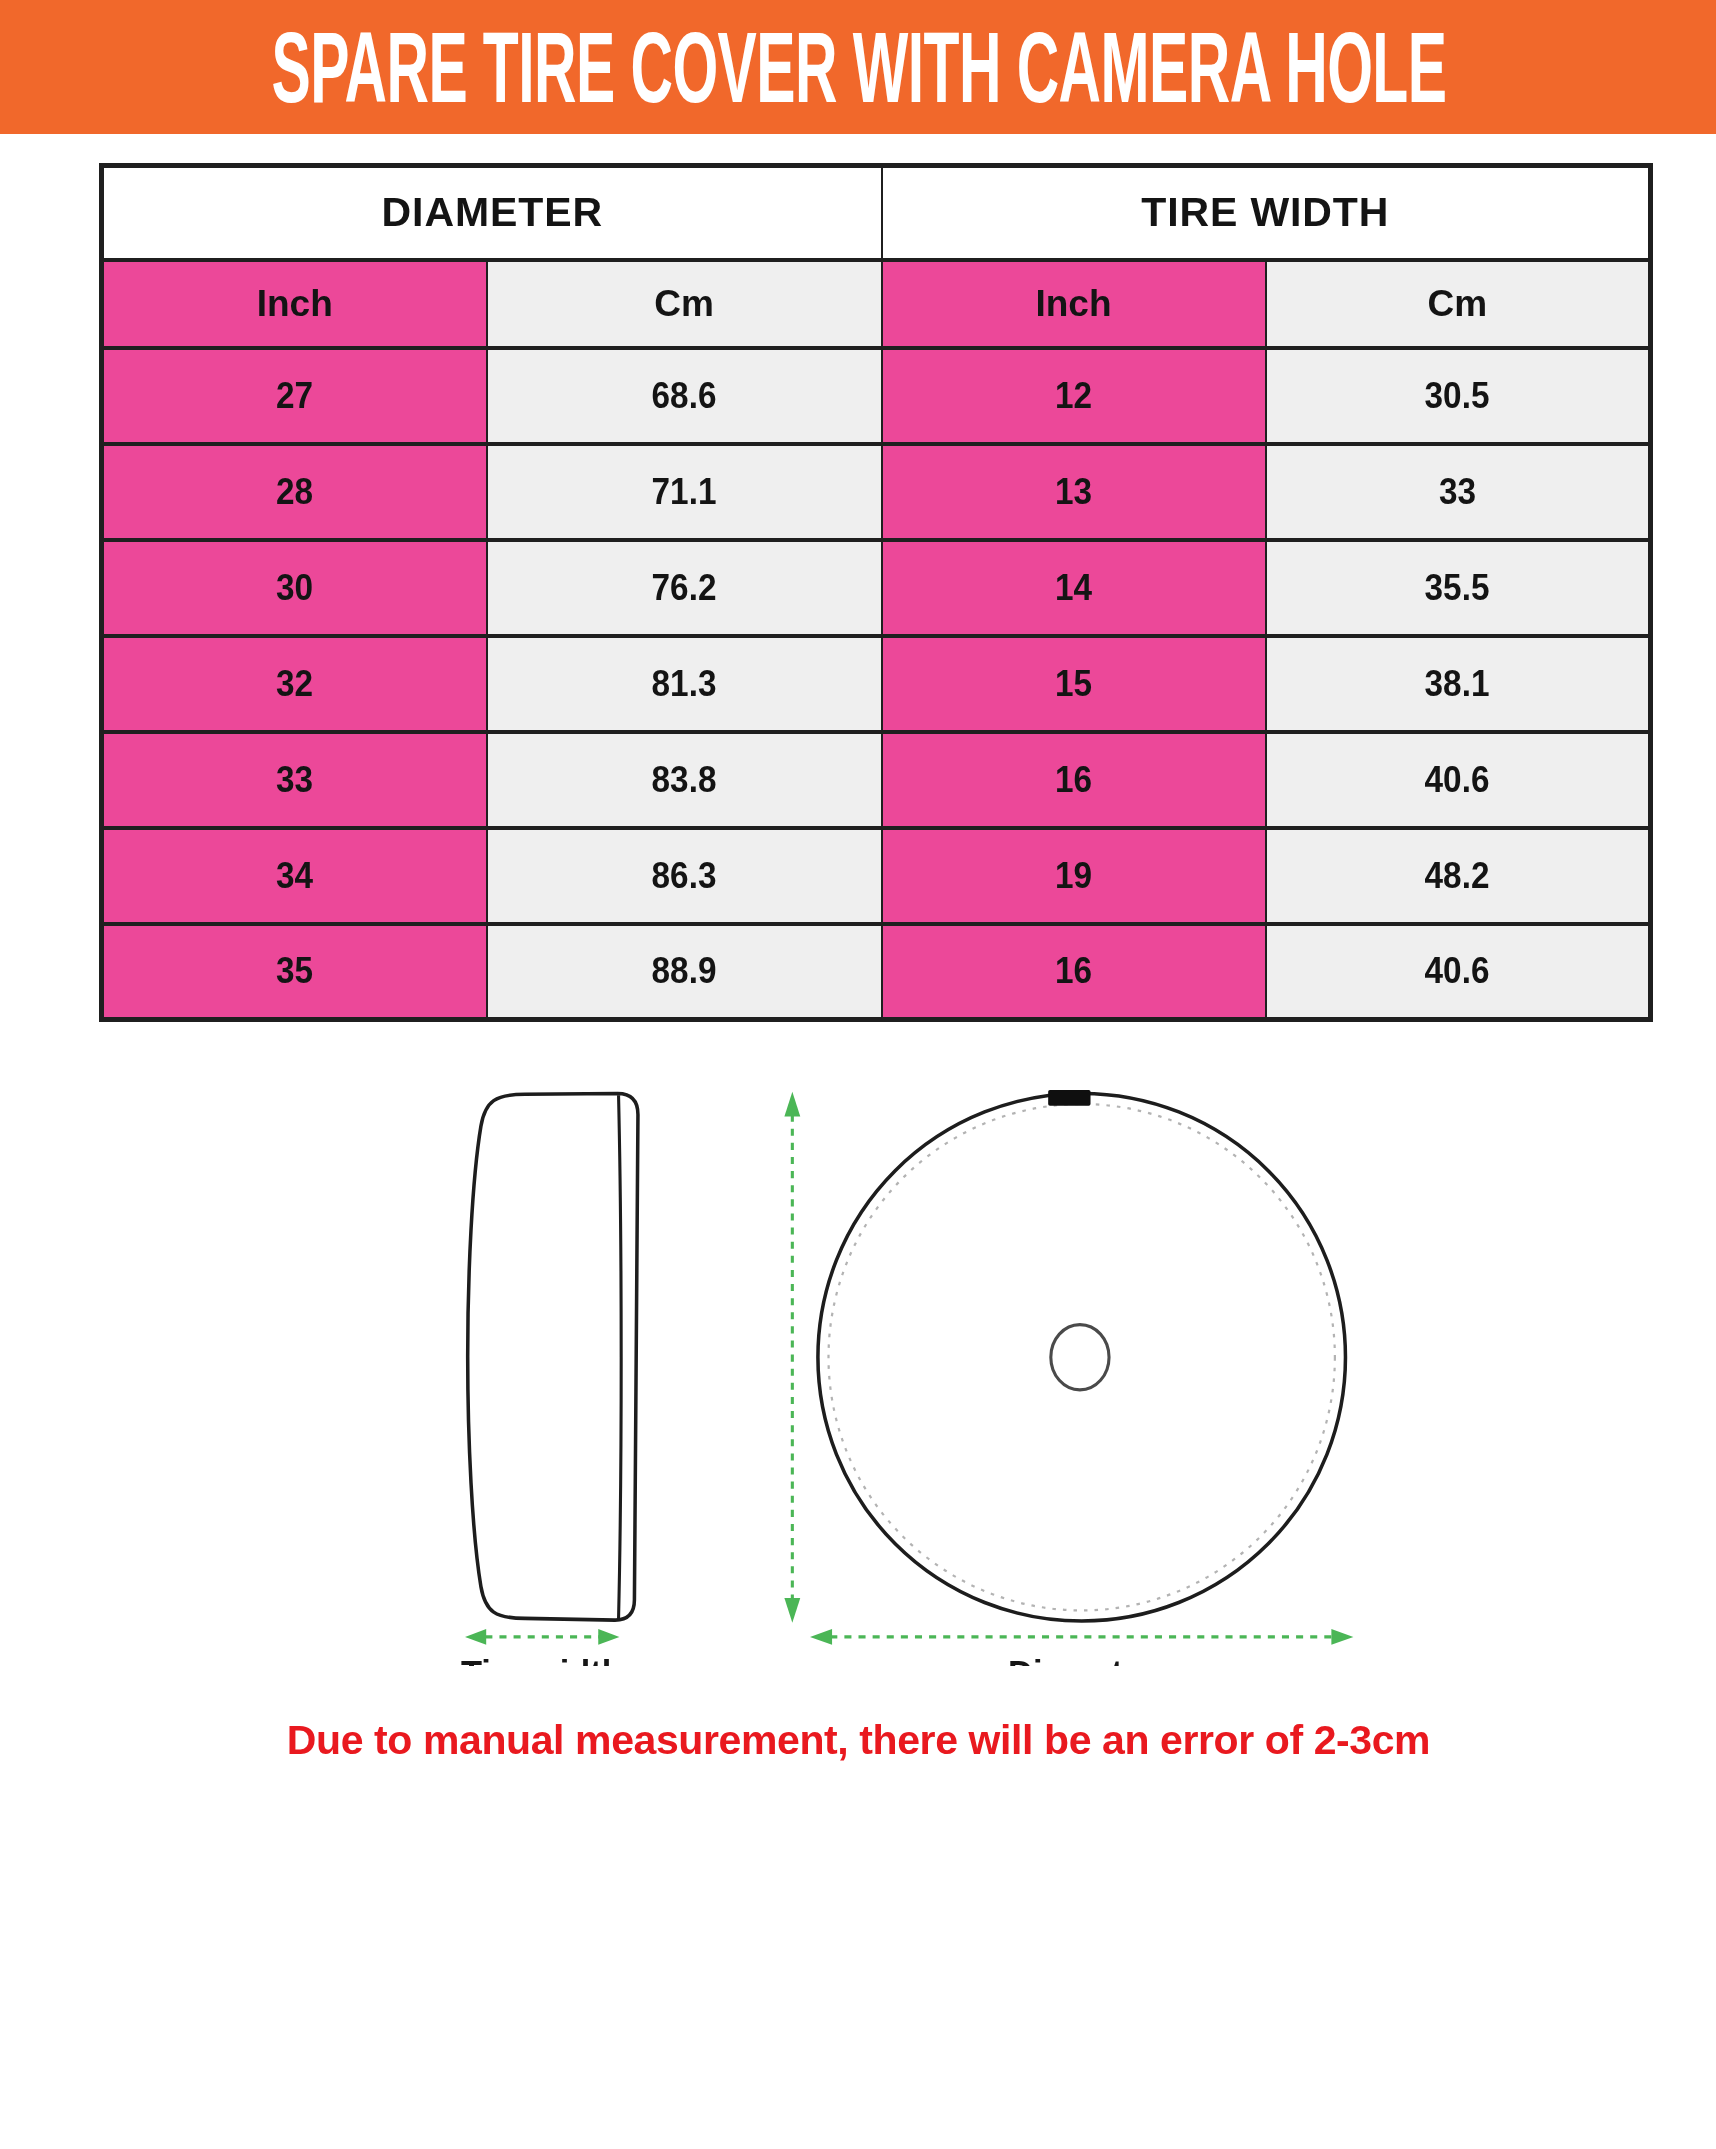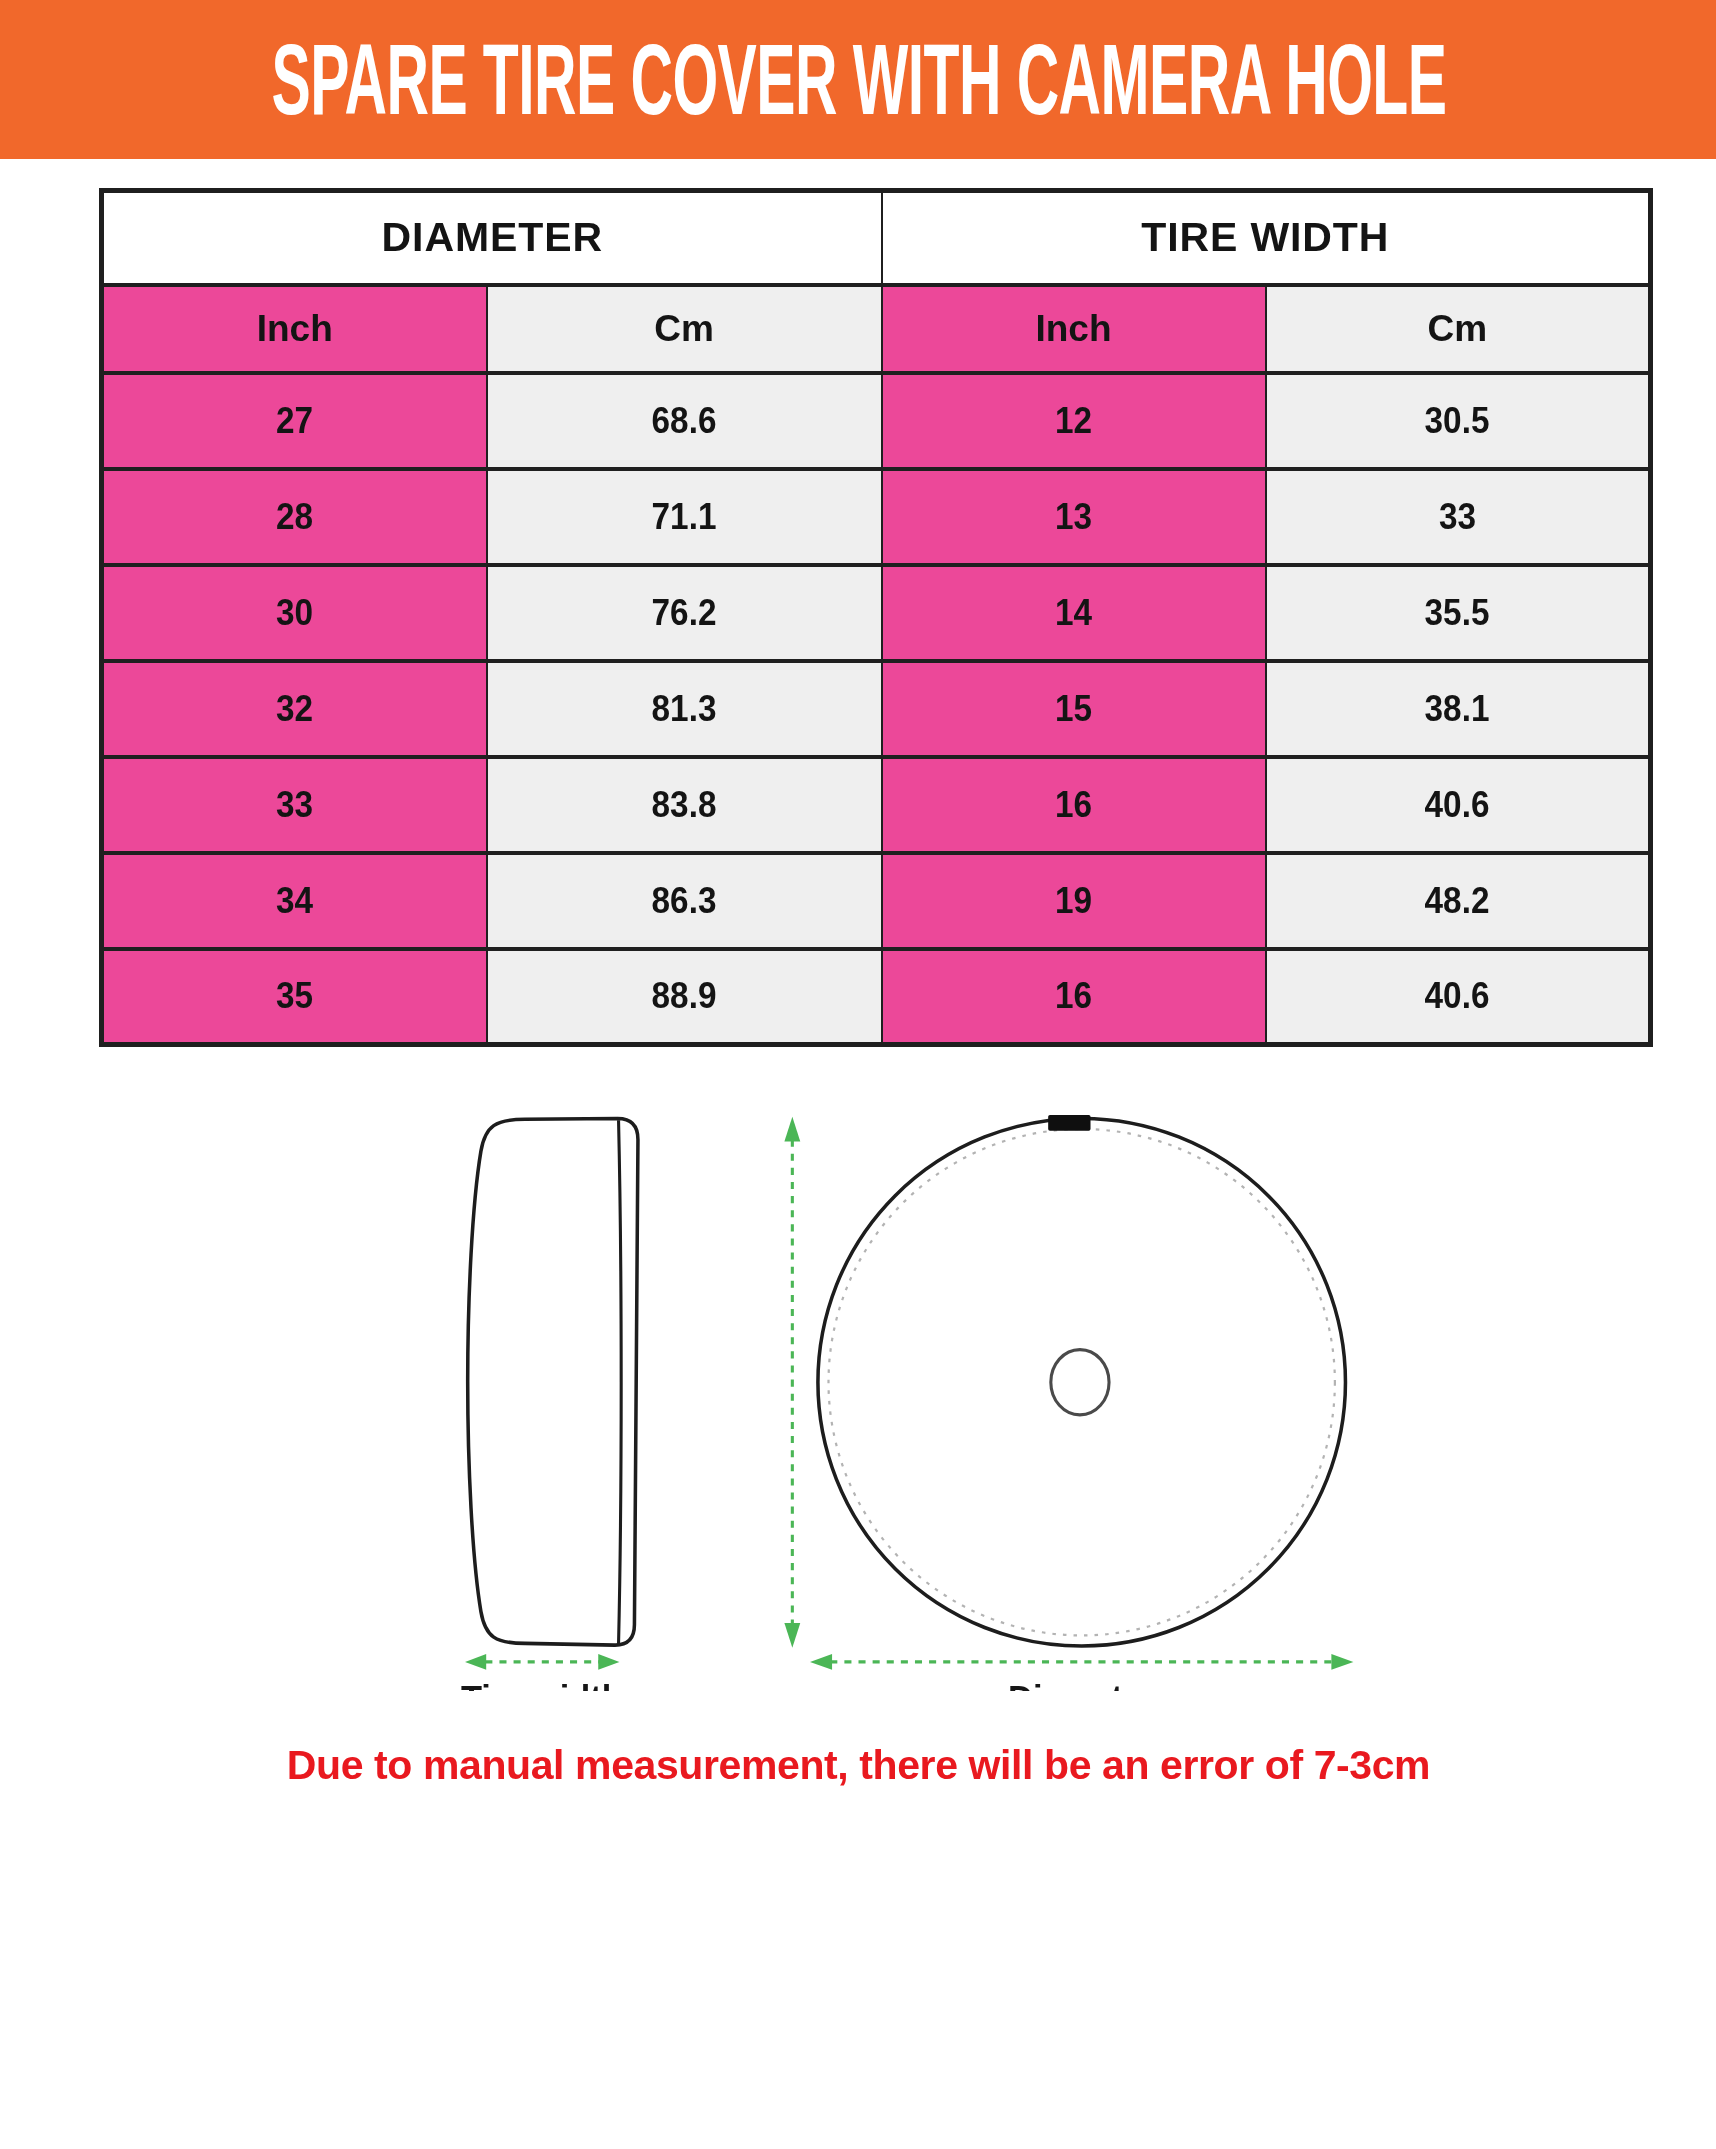--- a/index.html
+++ b/index.html
@@ -15,21 +15,21 @@
   body{
     height:2149px;
     background:#ffffff;
     font-family:"Liberation Sans", sans-serif;
     color:var(--ink);
     overflow:hidden;
   }
   
   .banner{
     width:100%;
-    height:159px;
+    height:134px;
     background:var(--banner-bg);
     display:flex;
     align-items:center;
     justify-content:center;
   }
   .banner-title{
     color:#ffffff;
     font-weight:bold;
     font-size:92px;
     letter-spacing:-0.9px;
@@ -204,16 +204,16 @@
     <polygon class="g-head" points="702,2242 678,2233 678,2251"></polygon>
 
     <line class="g-dash" x1="941" y1="2242" x2="1511" y2="2242"></line>
     <polygon class="g-head" points="918,2242 943,2233 943,2251"></polygon>
     <polygon class="g-head" points="1534,2242 1509,2233 1509,2251"></polygon>
 
     <text class="diagram-label" x="614" y="2296" text-anchor="middle">Tire width</text>
     <text class="diagram-label" x="1226" y="2296" text-anchor="middle">Diameter</text>
   </svg>
 
-  <div class="footnote">Due to manual measurement, there will be an error of 7-3cm</div>
+  <div class="footnote">Due to manual measurement, there will be an error of 2-3cm</div>
 
 </div>
 
 
 </body></html>

